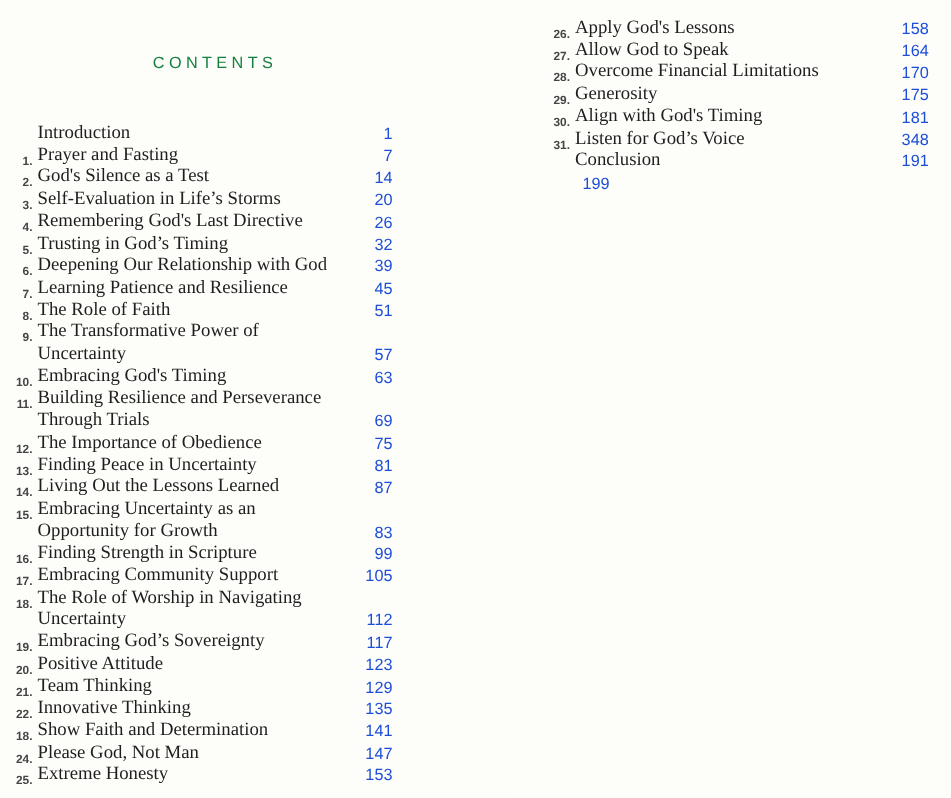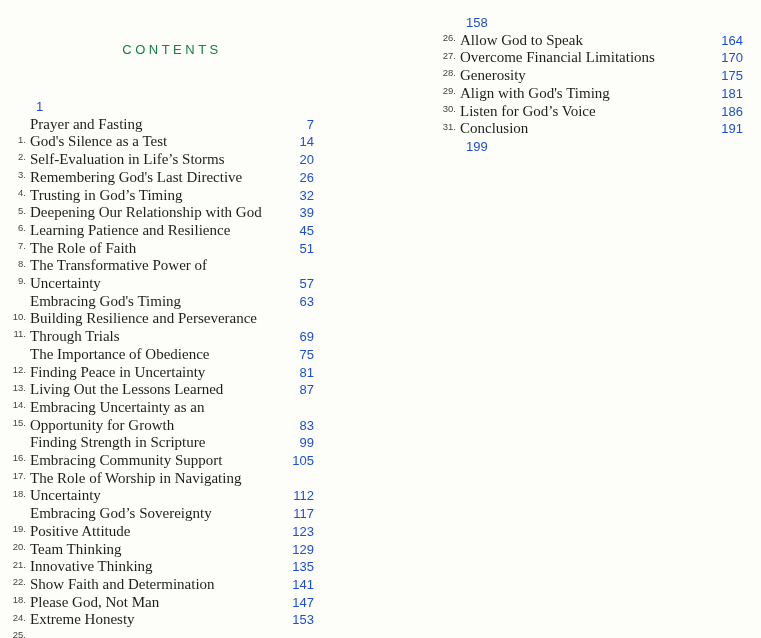--- a/index.html
+++ b/index.html
@@ -31,27 +31,28 @@
     position: relative;
     display: flex;
     align-items: flex-end;
     padding-left: 30px;
     line-height: 17.7px;
     cursor: pointer;
   }
   .row .num {
     position: absolute;
     left: 0;
-    top: 15px;
+    top: 5px;
     width: 26px;
     text-align: right;
     font-family: "Liberation Sans", sans-serif;
     font-size: 9.5px;
     color: #454545;
     line-height: 17.7px;
+    font-weight: bold;
   }
   .row .t {
     flex: 1 1 auto;
     font-size: 15px;
     color: #1e1e1e;
     white-space: pre-line;
   }
   .row .p {
     font-family: "Liberation Sans", sans-serif;
     font-size: 13px;
@@ -63,20 +64,21 @@
 </style>
 </head>
 <body>
 
 <div class="page">
   <div class="toc-title">CONTENTS</div>
 
   <div class="col col-left" id="col-left">
       <div class="row">
         <span class="num"></span>
+        <span class="t">Introduction</span>
         <span class="p">1</span>
       </div>
       <div class="row">
         <span class="num">1.</span>
         <span class="t">Prayer and Fasting</span>
         <span class="p">7</span>
       </div>
       <div class="row">
         <span class="num">2.</span>
         <span class="t">God's Silence as a Test</span>
@@ -200,20 +202,21 @@
         <span class="num">25.</span>
         <span class="t">Extreme Honesty</span>
         <span class="p">153</span>
       </div>
     </div>
 
   <div class="col col-right">
     <div id="col-right-main">
         <div class="row">
           <span class="num">26.</span>
+          <span class="t">Apply God's Lessons</span>
           <span class="p">158</span>
         </div>
         <div class="row">
           <span class="num">27.</span>
           <span class="t">Allow God to Speak</span>
           <span class="p">164</span>
         </div>
         <div class="row">
           <span class="num">28.</span>
           <span class="t">Overcome Financial Limitations</span>
@@ -225,21 +228,21 @@
           <span class="p">175</span>
         </div>
         <div class="row">
           <span class="num">30.</span>
           <span class="t">Align with God's Timing</span>
           <span class="p">181</span>
         </div>
         <div class="row">
           <span class="num">31.</span>
           <span class="t">Listen for God’s Voice</span>
-          <span class="p">186</span>
+          <span class="p">348</span>
         </div>
       </div>
     <div class="back" id="col-right-back">
         <div class="row">
           <span class="num"></span>
           <span class="t">Conclusion</span>
           <span class="p">191</span>
         </div>
         <div class="row">
           <span class="num"></span>

